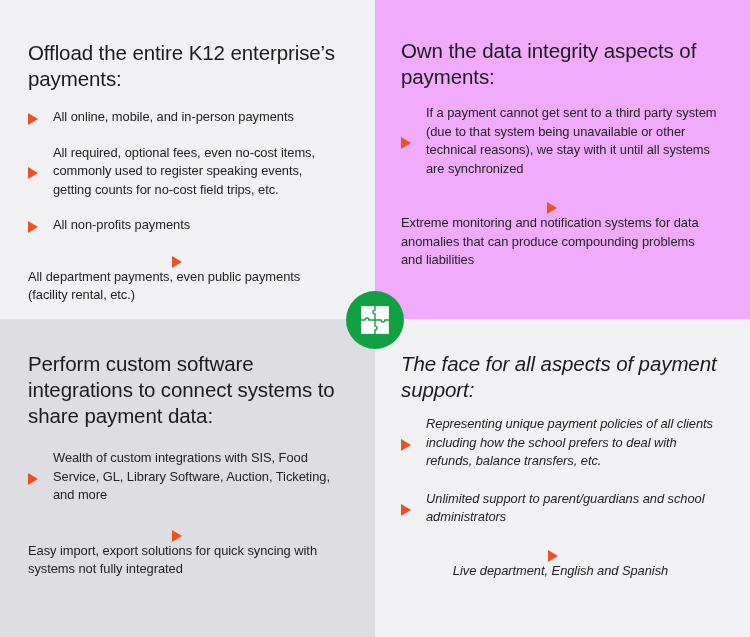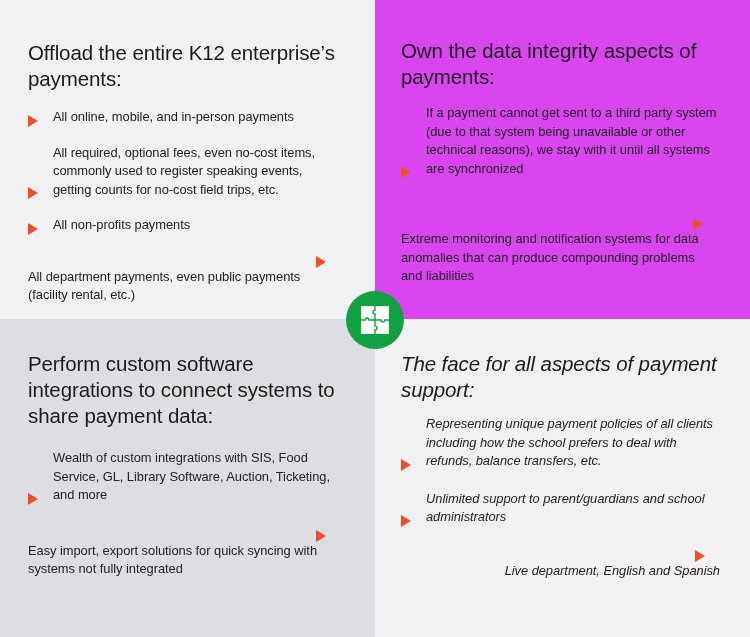--- a/index.html
+++ b/index.html
@@ -20,21 +20,21 @@
     display: grid;
     grid-template-columns: 375px 375px;
     grid-template-rows: 319px 318px;
   }
   .quad {
     box-sizing: border-box;
     position: relative;
     overflow: hidden;
   }
   .quad-tl { background: #f1f1f3; padding: 40px 34px 0 28px; }
-  .quad-tr { background: #d946ef; padding: 38px 32px 0 26px; }
+  .quad-tr { background: #f0abfc; padding: 38px 32px 0 26px; }
   .quad-bl { background: #dedee2; padding: 32px 34px 0 28px; }
   .quad-br { background: #f1f1f3; padding: 32px 30px 0 26px; font-style: italic; }
 
   .quad-heading {
     margin: 0 0 16px 0;
     font-size: 20.5px;
     line-height: 26px;
     font-weight: 400;
     color: #1b1b1b;
     letter-spacing: -0.1px;
@@ -44,24 +44,24 @@
   .quad-br .quad-heading { margin-bottom: 12px; }
 
   .bullet-list {
     list-style: none;
     margin: 0;
     padding: 0;
   }
   .bullet-item {
     position: relative;
     display: flex;
-    align-items: flex-end;
+    align-items: center;
     margin-bottom: 17px;
   }
-  .quad-tr .bullet-item { margin-bottom: 36px; }
+  .quad-tr .bullet-item { margin-bottom: 20px; }
   .quad-bl .bullet-item { margin-bottom: 21px; }
   .quad-br .bullet-item { margin-bottom: 19px; }
   .bullet-item:last-child { margin-bottom: 0; flex-direction: column; }
 
   .bullet-marker {
     flex: 0 0 auto;
     width: 10px;
     height: 12px;
     margin-top: 4px;
     margin-right: 15px;

